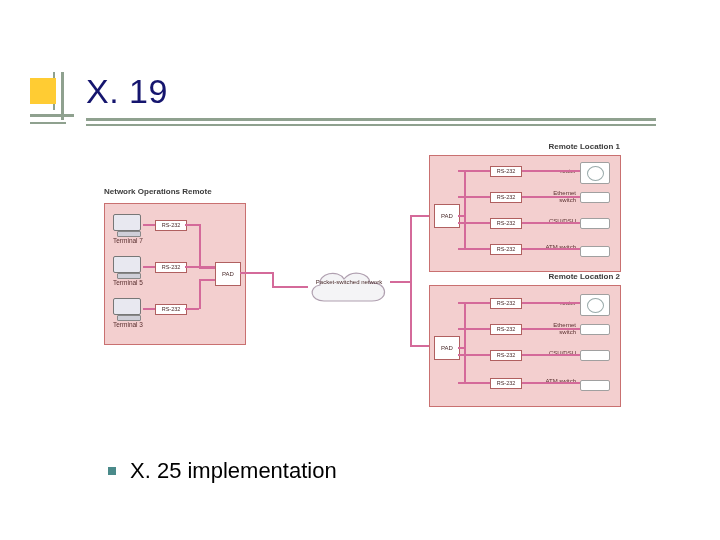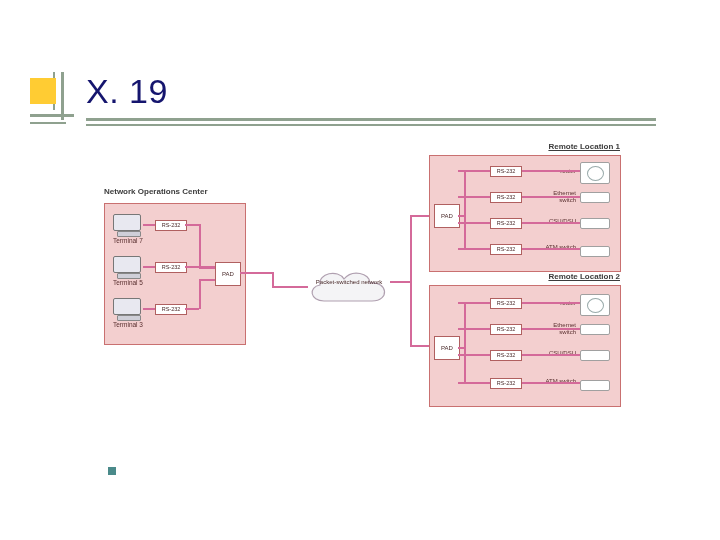--- a/index.html
+++ b/index.html
@@ -40,21 +40,21 @@
   .iface { position: absolute; background: #fff; border: 1px solid #b06060; font-size: 5.5px; text-align: center; line-height: 9px; height: 9px; width: 30px; color: #4a2b2b; }
 
   
   .cloud { position: absolute; left: 200px; top: 110px; width: 90px; height: 46px; }
   .cloud svg { width: 90px; height: 46px; }
   .cloud-label { position: absolute; top: 14px; left: 0; width: 90px; text-align: center; font-size: 6px; color: #4a2b2b; line-height: 7px; }
 
   
   .rem1 { left: 325px; top: 0; width: 190px; height: 115px; }
   .rem2 { left: 325px; top: 130px; width: 190px; height: 120px; }
-  .rem-title { position: absolute; top: -14px; left: 0; width: 190px; text-align: right; font-size: 8px; color: #3c3c3c; font-weight: 600; text-decoration: underline; }
+  .rem-title { position: absolute; top: -14px; left: 0; width: 190px; text-align: right; font-size: 8px; color: #3c3c3c; font-weight: 600; }
 
   
   .dev { position: absolute; right: 10px; width: 28px; height: 20px; background: #fff; border: 1px solid #a0a0a0; border-radius: 2px; }
   .dev.router::after { content: ""; position: absolute; left: 6px; top: 3px; width: 15px; height: 13px; border: 1.5px solid #9aa; border-radius: 50%; }
   .dev.slab { height: 9px; }
   .dev-label { position: absolute; right: 44px; font-size: 6px; color: #5a3030; text-align: right; line-height: 7px; width: 40px; }
 
   
   .ln { position: absolute; background: #d46a9a; }
   .lh { height: 1.5px; }
@@ -71,21 +71,21 @@
       <div class="sq"></div>
       <div class="h1"></div>
       <div class="h2"></div>
   </div>
   <div class="title-text">X. 19</div>
   <div class="under1"></div>
   <div class="under2"></div>
 
   <div class="diagram">
 
-    <div class="noc-title" style="position:absolute; left:0; top:32px;">Network Operations Center</div>
+    <div class="noc-title" style="position:absolute; left:0; top:32px;">Network Operations Remote</div>
     <div class="panel noc">
       <div class="iface" style="left:50px; top:16px;">RS-232</div>
       <div class="iface" style="left:50px; top:58px;">RS-232</div>
       <div class="iface" style="left:50px; top:100px;">RS-232</div>
 
       <div class="term" style="top:10px;">
           <div class="screen"></div>
           <div class="base"></div>
         </div>
       <div class="term-label" style="top:33px;">Terminal 7</div>
@@ -190,14 +190,15 @@
       <div class="ln lh" style="left:28px; top:61px;  width:6px;"></div>
       <div class="ln lh" style="left:92px; top:16px;  width:58px;"></div>
       <div class="ln lh" style="left:92px; top:42px;  width:58px;"></div>
       <div class="ln lh" style="left:92px; top:68px;  width:58px;"></div>
       <div class="ln lh" style="left:92px; top:96px;  width:58px;"></div>
     </div>
 
   </div>
 
   <div class="bullet-sq"></div>
+  <div class="bullet-text">X. 25 implementation</div>
 
 </div>
 
 </body></html>

